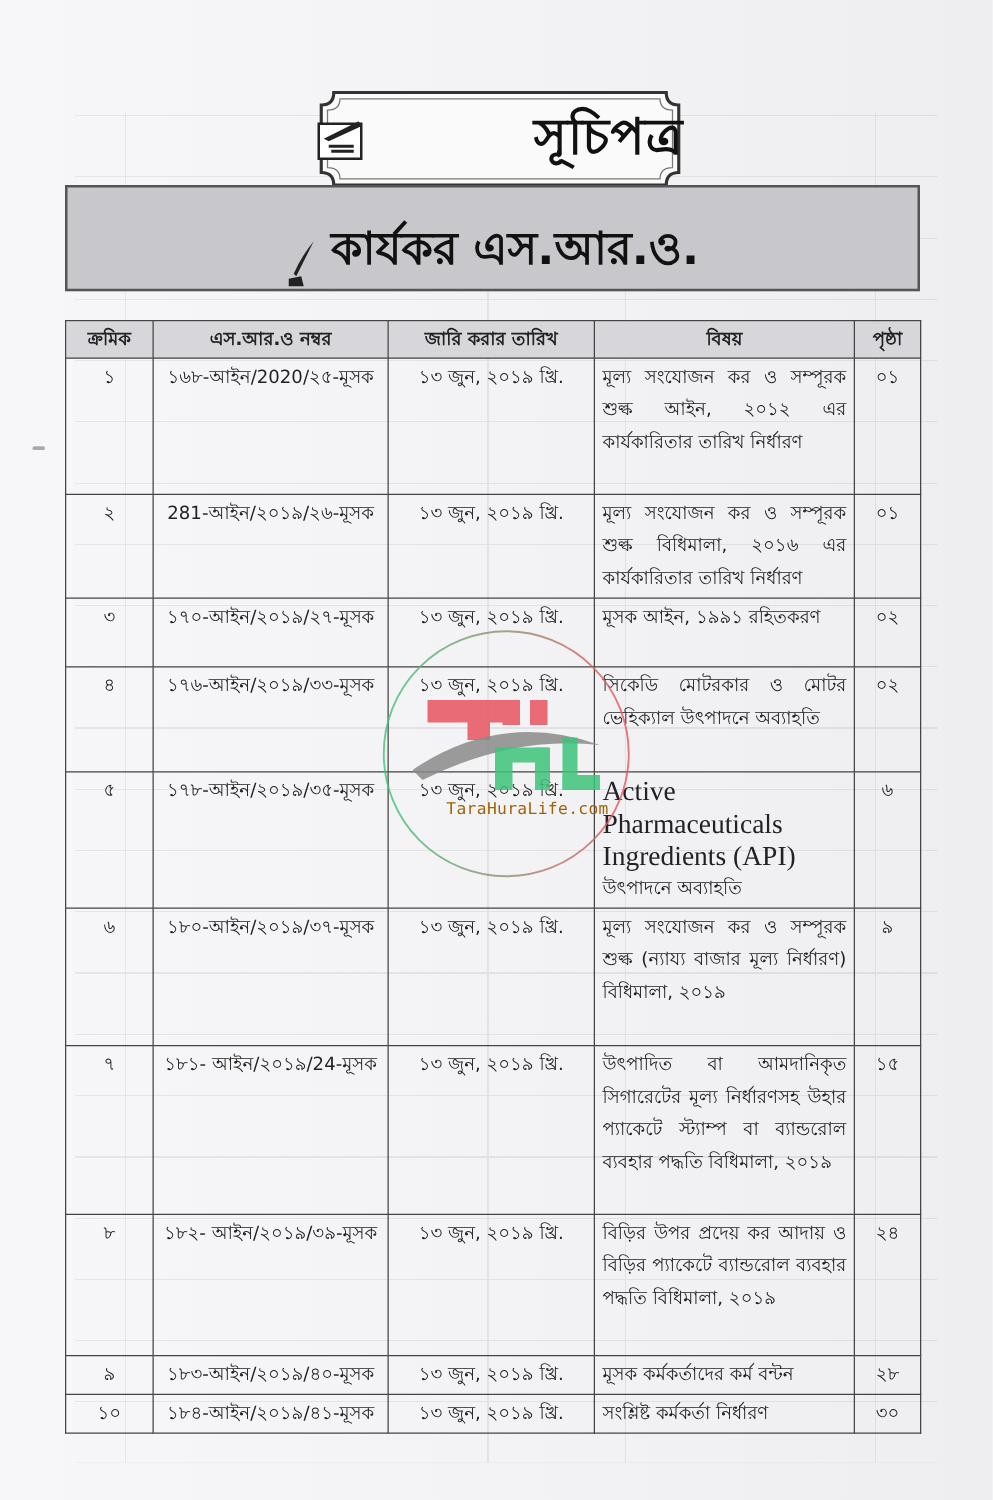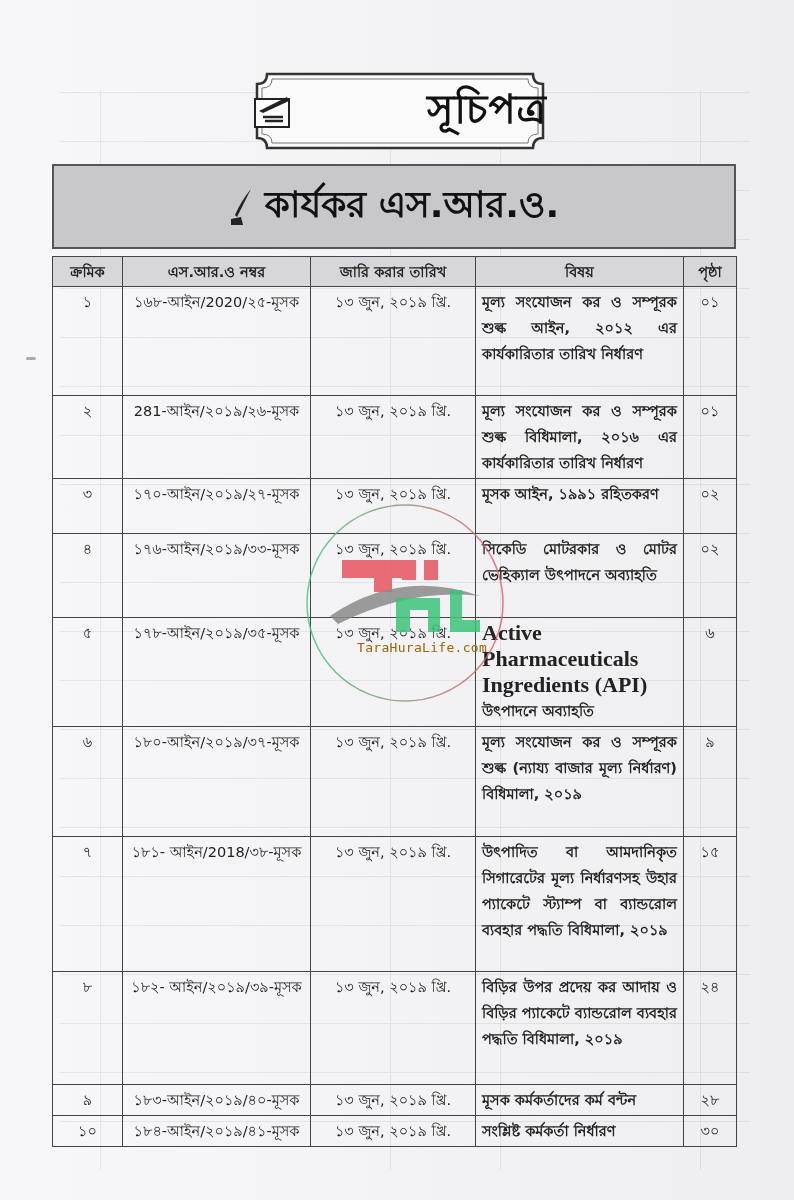--- a/index.html
+++ b/index.html
@@ -26,44 +26,44 @@
       display: flex; align-items: center; justify-content: space-between; gap: 12px;
       box-sizing: border-box;
     }
     .title-plaque svg.frame { position: absolute; inset: 0; }
     .title-icon { position: relative; width: 40px; height: 36px; }
     .title-text {
       position: relative; font-size: 40px; font-weight: bold; color: #111;
       font-family: "DejaVu Sans", sans-serif; letter-spacing: 1px;
     }
     .banner {
-      position: absolute; left: 52px; top: 164px; width: 684px; height: 85px;
+      position: absolute; left: 52px; top: 148px; width: 684px; height: 85px;
       box-sizing: border-box; border: 2px solid #555;
       background: #c8c8cc;
-      display: flex; align-items: center; justify-content: center; gap: 10px;
+      display: flex; align-items: flex-end; justify-content: center; gap: 10px;
     }
     .banner-icon { width: 26px; height: 40px; }
     .banner-text { font-size: 36px; font-weight: bold; color: #111; }
     table.sro {
       position: absolute; left: 52px; top: 256px; width: 684px;
       border-collapse: collapse; table-layout: fixed;
       font-size: 14.5px; line-height: 26px;
       font-family: "DejaVu Sans", sans-serif;
       padding-left: 28px;
     }
     table.sro th, table.sro td {
       border: 1.5px solid #444; vertical-align: top; padding: 2px 6px;
       box-sizing: border-box;
     }
     table.sro th {
       background: #d7d7db; font-weight: bold; height: 30px;
       text-align: center; vertical-align: middle; padding: 0 4px; font-size: 14.5px;
     }
     table.sro td.c-serial, table.sro td.c-page, table.sro td.c-date, table.sro td.c-sro { text-align: center; }
-    table.sro td.c-subject { text-align: justify; text-align-last: left; font-weight: bold; }
+    table.sro td.c-subject { text-align: justify; text-align-last: left; }
     .latin { font-family: "Liberation Serif", serif; font-size: 22px; line-height: 26px; }
     .watermark {
       position: absolute; left: 300px; top: 498px; width: 210px; height: 210px;
       pointer-events: none;
     }
     .wm-text {
       position: absolute; left: 57px; top: 142px; font-size: 13px; color: #a16207;
       font-family: "DejaVu Sans Mono", monospace; letter-spacing: 0.3px;
     }
     .scan-mark { position: absolute; left: 26px; top: 357px; width: 10px; height: 3px; background: #aaa; border-radius: 2px; }
@@ -155,21 +155,21 @@
     </tr>
     <tr style="height:110px">
       <td class="c-serial">৬</td>
       <td class="c-sro">১৮০-আইন/২০১৯/৩৭-মূসক</td>
       <td class="c-date">১৩ জুন, ২০১৯ খ্রি.</td>
       <td class="c-subject">মূল্য সংযোজন কর ও সম্পূরক শুল্ক (ন্যায্য বাজার মূল্য নির্ধারণ) বিধিমালা, ২০১৯</td>
       <td class="c-page">৯</td>
     </tr>
     <tr style="height:135px">
       <td class="c-serial">৭</td>
-      <td class="c-sro">১৮১- আইন/2018/৩৮-মূসক</td>
+      <td class="c-sro">১৮১- আইন/২০১৯/24-মূসক</td>
       <td class="c-date">১৩ জুন, ২০১৯ খ্রি.</td>
       <td class="c-subject">উৎপাদিত বা আমদানিকৃত সিগারেটের মূল্য নির্ধারণসহ উহার প্যাকেটে স্ট্যাম্প বা ব্যান্ডরোল ব্যবহার পদ্ধতি বিধিমালা, ২০১৯</td>
       <td class="c-page">১৫</td>
     </tr>
     <tr style="height:113px">
       <td class="c-serial">৮</td>
       <td class="c-sro">১৮২- আইন/২০১৯/৩৯-মূসক</td>
       <td class="c-date">১৩ জুন, ২০১৯ খ্রি.</td>
       <td class="c-subject">বিড়ির উপর প্রদেয় কর আদায় ও বিড়ির প্যাকেটে ব্যান্ডরোল ব্যবহার পদ্ধতি বিধিমালা, ২০১৯</td>
       <td class="c-page">২৪</td>

